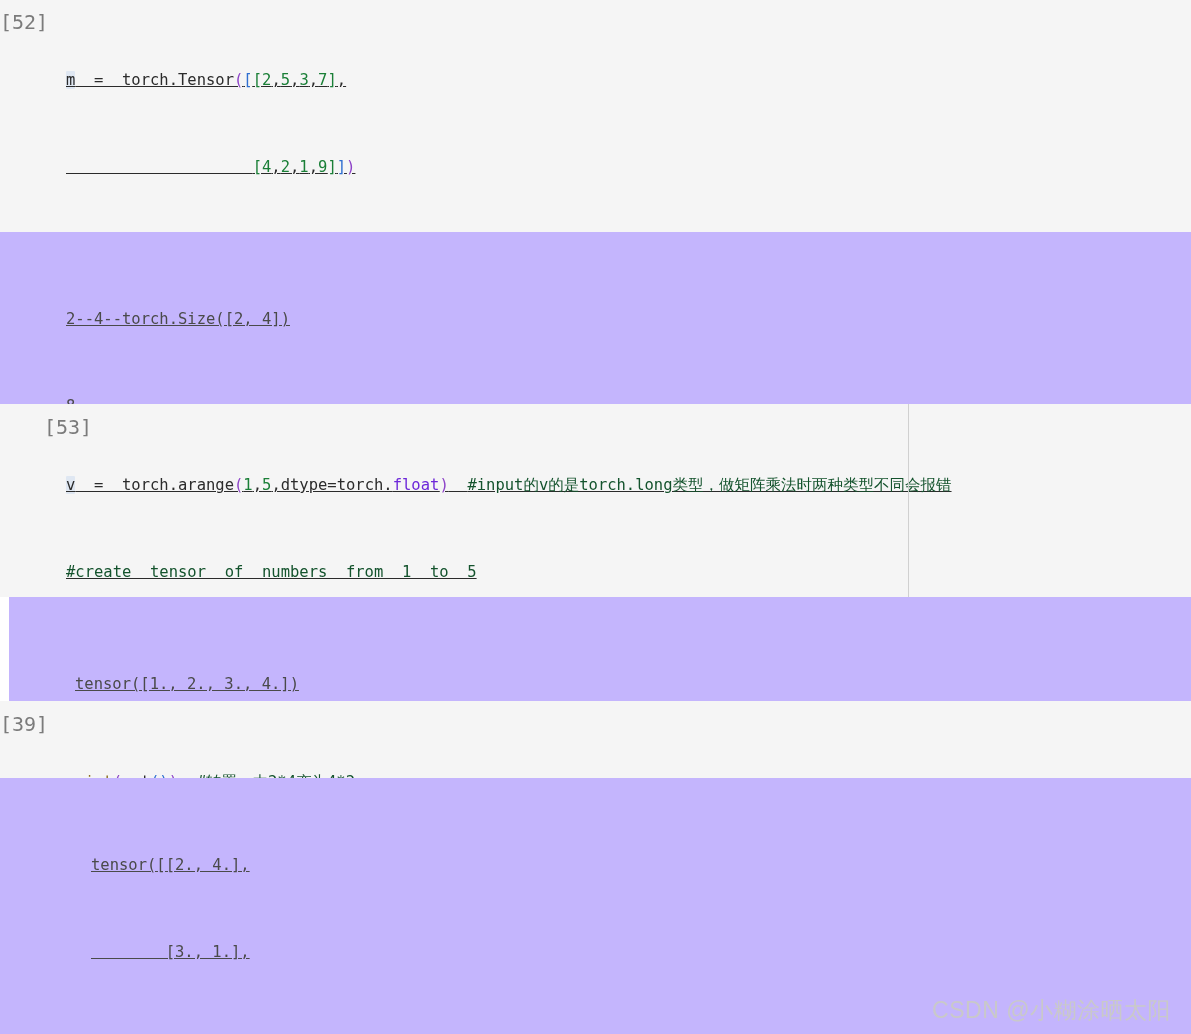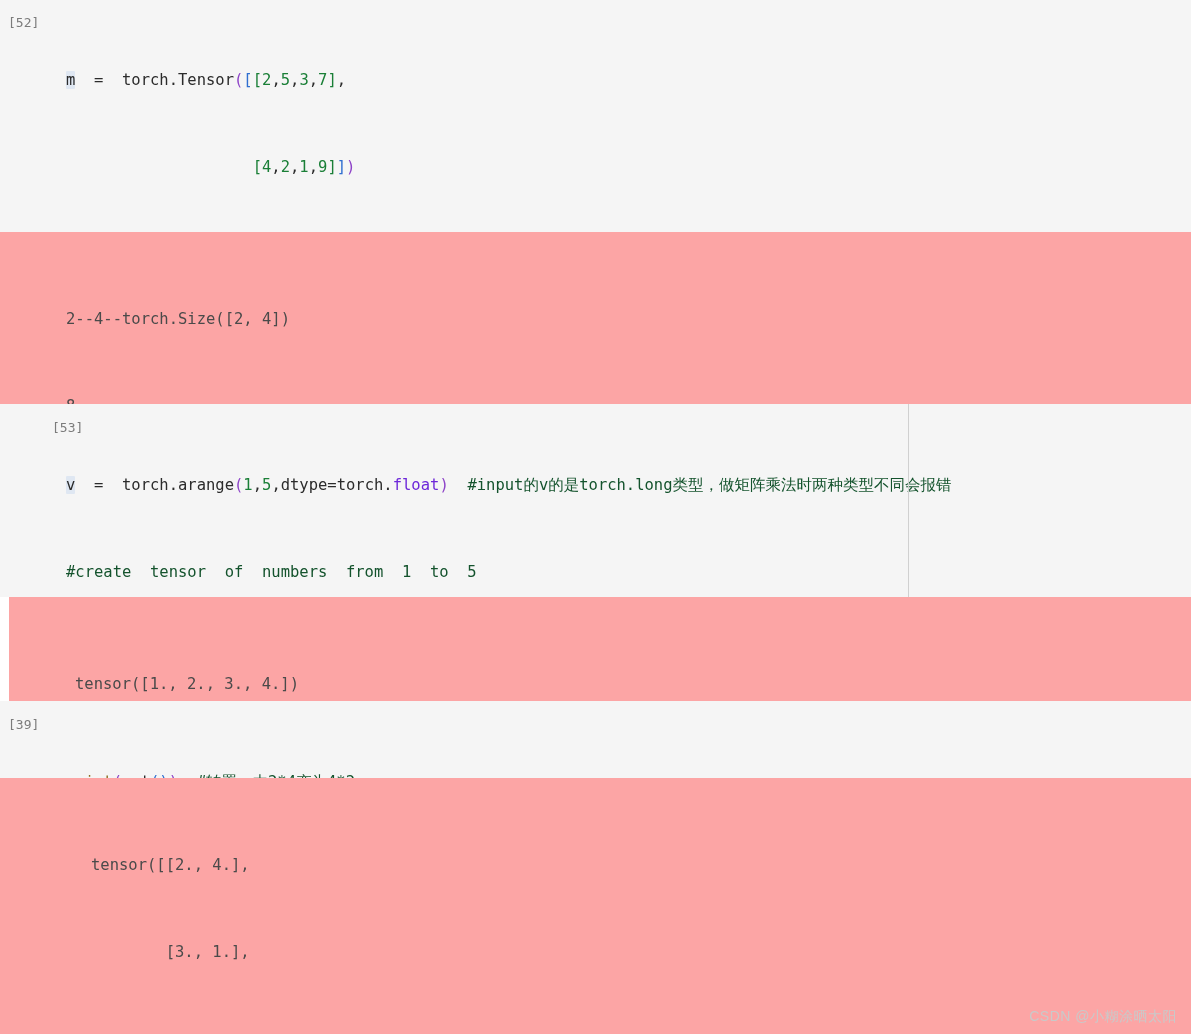--- a/index.html
+++ b/index.html
@@ -25,32 +25,32 @@
   
   .cell {
     position: relative;
     width: 100%;
     box-sizing: border-box;
   }
   .cell.input {
     background: #f5f5f5;
   }
   .cell.output {
-    background: #fca5a5;
+    background: #c4b5fd;
   }
 
   .prompt {
     position: absolute;
-    left: 8px;
+    left: 0;
     top: 0;
     width: 48px;
     text-align: left;
     color: #7b7b7b;
     font-family: "DejaVu Sans Mono", "Liberation Mono", monospace;
-    font-size: 13px;
+    font-size: 20px;
     line-height: 29px;
     letter-spacing: 0px;
     user-select: none;
   }
 
   .code-area {
     margin-left: 66px;
     padding-right: 8px;
     font-family: "DejaVu Sans Mono", "Liberation Mono", monospace;
     font-size: 15.5px;
@@ -61,21 +61,21 @@
   .out-area {
     margin-left: 66px;
     padding-right: 8px;
     font-family: "DejaVu Sans Mono", "Liberation Mono", monospace;
     font-size: 15.5px;
     line-height: 29px;
     white-space: pre;
     color: #4a4a4a;
   }
 
-  .line { display: block; height: 29px; }
+  .line { display: block; height: 29px; text-decoration: underline; }
 
   
   .ruler {
     position: absolute;
     width: 1px;
     background: #d0d0d0;
     top: 0;
     bottom: 0;
   }
 
@@ -93,25 +93,25 @@
 
   
   .varhl {
     background: #dfe7f2;
     border-radius: 1px;
   }
 
   
   .watermark {
     position: absolute;
-    right: 14px;
+    right: 20px;
     bottom: 8px;
     color: #c9c9c9;
     font-family: "Liberation Sans", sans-serif;
-    font-size: 14px;
+    font-size: 23px;
     letter-spacing: 0.5px;
     user-select: none;
     white-space: nowrap;
   }
 </style>
 </head>
 <body>
 
 <div class="notebook">
 

